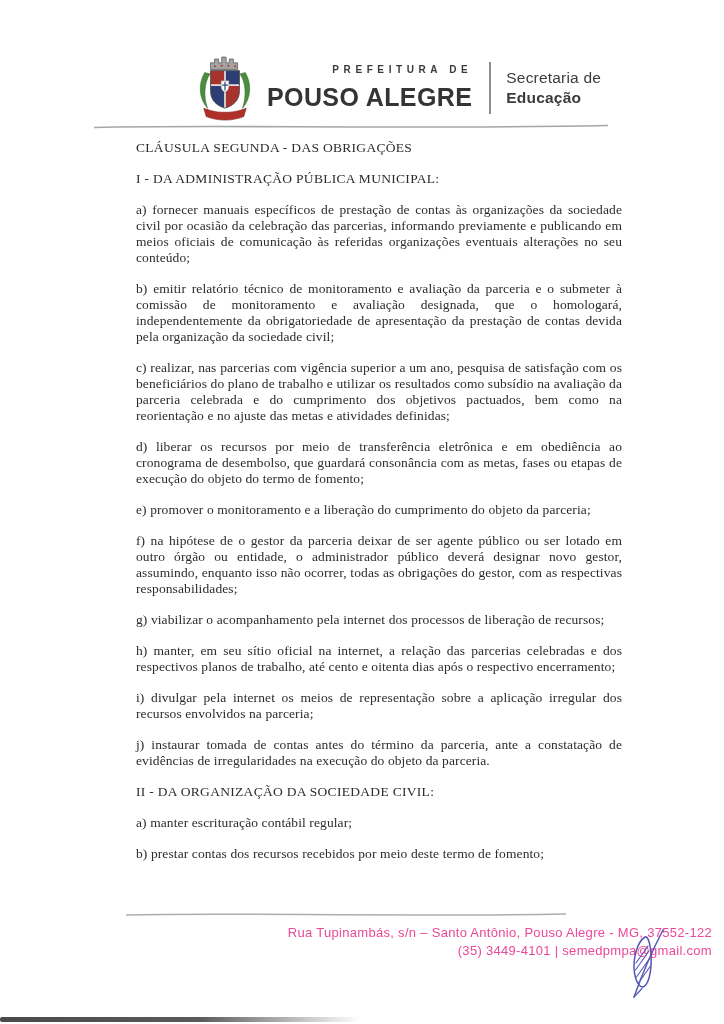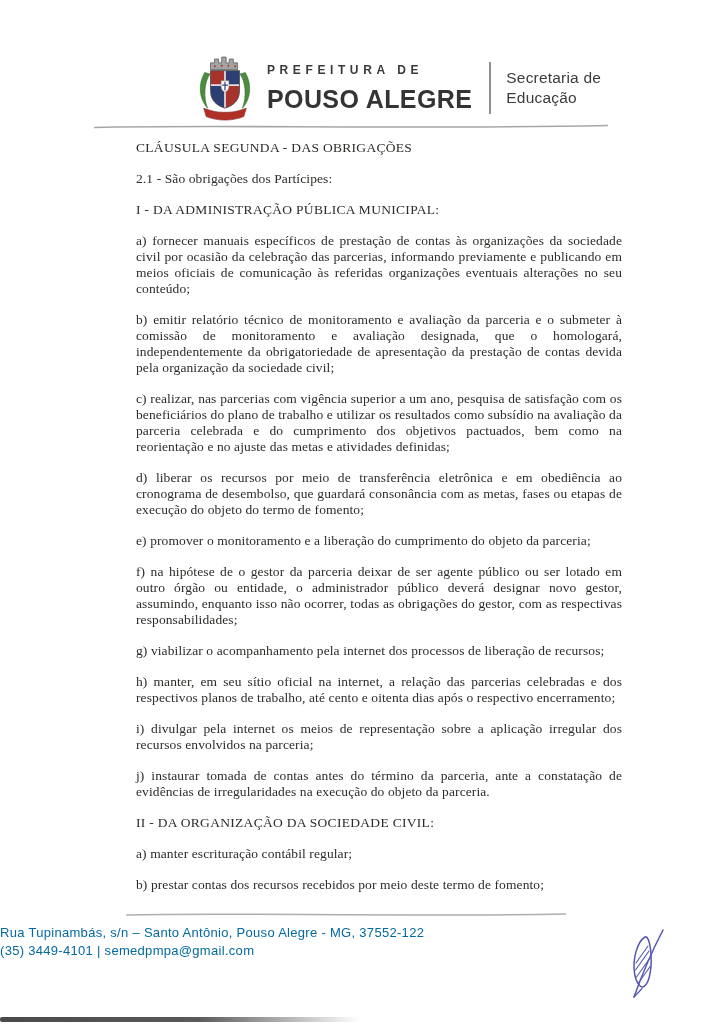--- a/index.html
+++ b/index.html
@@ -15,25 +15,25 @@
 
   
   .letterhead {
     position:absolute; top:55px; left:196px;
     display:flex; align-items:center;
     font-family:"Liberation Sans", sans-serif;
     color:#3d3d3d;
   }
   .crest { width:58px; height:66px; flex:0 0 auto; }
   .brand { margin-left:13px; }
-  .brand-top { font-size:12px; font-weight:bold; letter-spacing:4.6px; color:#3a3a3a; }
+  .brand-top { font-size:10px; font-weight:bold; letter-spacing:4.6px; color:#3a3a3a;text-align:right; }
   .brand-main { font-size:25px; font-weight:bold; letter-spacing:0.4px; margin-top:8px; color:#343434; }
   .vbar { width:2px; height:52px; background:#8f8f8f; margin:0 15px 0 17px; }
   .dept { font-size:15.5px; line-height:1.3; letter-spacing:0.2px; color:#3c3c3c; }
-  .dept .bold { font-weight:normal; }
+  .dept .bold { font-weight:bold; }
 
   
   .rule { position:absolute; height:6px; }
   .rule svg { display:block; }
   .rule-top { top:123px; left:94px; }
   .rule-bottom { top:911px; left:126px; }
   .scan-edge {
     position:absolute; left:0; bottom:2px; height:5px; width:360px;
     background:linear-gradient(to right, #4a4a4a 0%, #5a5a5a 55%, rgba(90,90,90,0) 100%);
     border-radius:2px;
@@ -44,25 +44,25 @@
     position:absolute; top:140px; left:136px; width:486px;
     font-size:13.5px; line-height:16px;
     text-align:justify;
     letter-spacing:0.1px;
   }
   .doc p { margin:0 0 15px 0; }
   .doc .title, .doc .heading { text-align:left; letter-spacing:0.3px; }
 
   
   .footer-text {
-    position:absolute; top:924px; left:0; width:700px;
-    text-align:left;
+    position:absolute; top:924px; left:12px; width:700px;
+    text-align:right;
     font-family:"Liberation Sans", sans-serif;
     font-size:13px; line-height:17.5px;
-    color:#0369a1; letter-spacing:0.3px;
+    color:#ec4899; letter-spacing:0.3px;
   }
   .signature { position:absolute; top:925px; left:622px; }
 </style>
 </head>
 <body>
 
 <div class="page">
 
   <div class="letterhead">
     <svg class="crest" viewBox="0 0 60 68" aria-hidden="true">
@@ -106,21 +106,20 @@
   </div>
 
   <div class="rule rule-top">
     <svg width="514" height="7">
         <path d="M0,4.5 C130,1.5 290,6.5 514,2.5" stroke="#969696" stroke-width="1.6" fill="none" opacity="0.85"></path>
       </svg>
   </div>
 
   <main class="doc">
     <p class="title">CLÁUSULA SEGUNDA - DAS OBRIGAÇÕES</p>
-    <p>2.1 - São obrigações dos Partícipes:</p>
 
     <p class="heading">I - DA ADMINISTRAÇÃO PÚBLICA MUNICIPAL:</p>
     <p>a) fornecer manuais específicos de prestação de contas às organizações da sociedade civil por ocasião da celebração das parcerias, informando previamente e publicando em meios oficiais de comunicação às referidas organizações eventuais alterações no seu conteúdo;</p>
     <p>b) emitir relatório técnico de monitoramento e avaliação da parceria e o submeter à comissão de monitoramento e avaliação designada, que o homologará, independentemente da obrigatoriedade de apresentação da prestação de contas devida pela organização da sociedade civil;</p>
     <p>c) realizar, nas parcerias com vigência superior a um ano, pesquisa de satisfação com os beneficiários do plano de trabalho e utilizar os resultados como subsídio na avaliação da parceria celebrada e do cumprimento dos objetivos pactuados, bem como na reorientação e no ajuste das metas e atividades definidas;</p>
     <p>d) liberar os recursos por meio de transferência eletrônica e em obediência ao cronograma de desembolso, que guardará consonância com as metas, fases ou etapas de execução do objeto do termo de fomento;</p>
     <p>e) promover o monitoramento e a liberação do cumprimento do objeto da parceria;</p>
     <p>f) na hipótese de o gestor da parceria deixar de ser agente público ou ser lotado em outro órgão ou entidade, o administrador público deverá designar novo gestor, assumindo, enquanto isso não ocorrer, todas as obrigações do gestor, com as respectivas responsabilidades;</p>
     <p>g) viabilizar o acompanhamento pela internet dos processos de liberação de recursos;</p>
     <p>h) manter, em seu sítio oficial na internet, a relação das parcerias celebradas e dos respectivos planos de trabalho, até cento e oitenta dias após o respectivo encerramento;</p>

